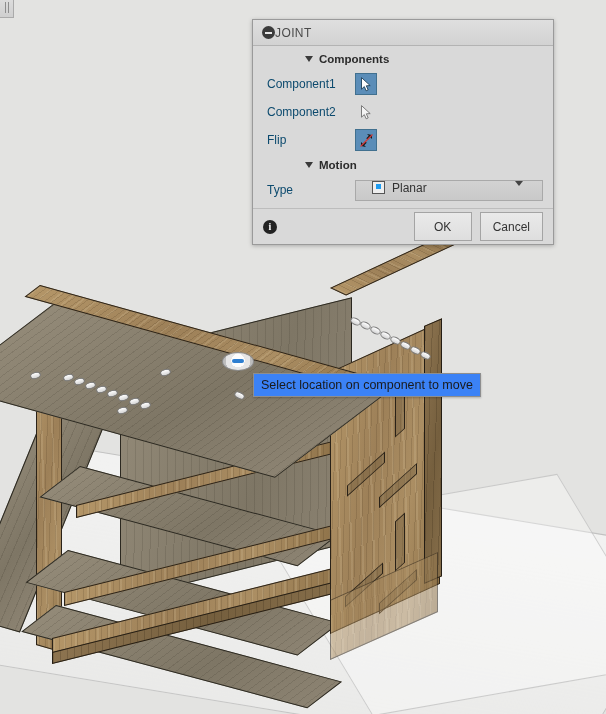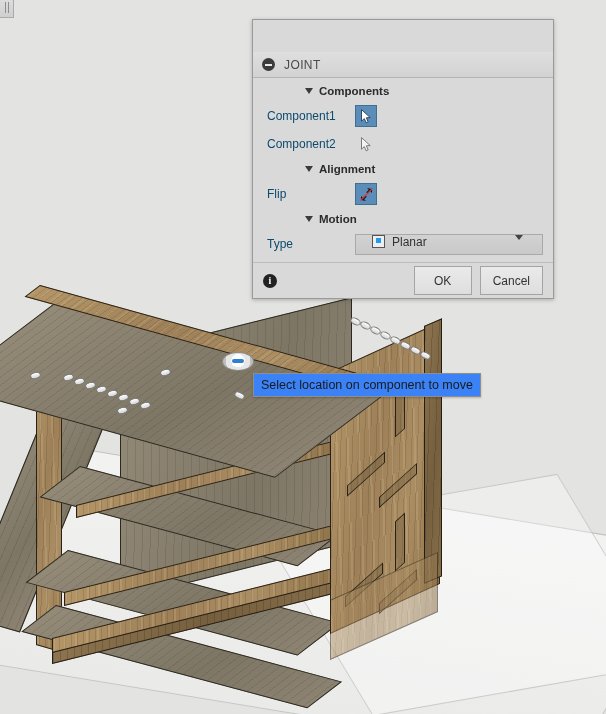--- a/index.html
+++ b/index.html
@@ -173,24 +173,23 @@
   
   #joint-dialog{
     position:absolute;left:252px;top:19px;width:300px;
     background:#d9d9d9;
     border:1px solid #9a9a9a;
     box-shadow:0 1px 4px rgba(0,0,0,.25);
     font-size:12px;color:#333;
     user-select:none;
   }
   .dlg-title{
-    height:25px;display:flex;align-items:center;gap:9px;padding:0 9px;
+    height:25px;display:flex;align-items:center;gap:0;padding:0 9px;
     background:linear-gradient(#dfdfdf,#d2d2d2);
     border-bottom:1px solid #b3b3b3;
-    margin-top:32px;
   }
   .collapse-ico{
     width:13px;height:13px;border-radius:50%;background:#3b3b3b;
     position:relative;flex:none;
   }
   .collapse-ico::after{
     content:"";position:absolute;left:3px;top:6px;width:7px;height:1.5px;background:#e8e8e8;
   }
   .dlg-title span{font-size:12px;color:#4a4a4a;letter-spacing:.4px;}
 
@@ -364,24 +363,20 @@
 
     <div class="row">
       <span class="lab">Component2</span>
       <span class="selbtn plain">
         <svg class="cursor-ico" width="11" height="15" viewBox="0 0 11 15">
           <path d="M0.5 0.6 L0.5 12.2 L3.3 9.6 L5.2 13.8 L7.2 12.9 L5.3 8.8 L9.2 8.6 Z" fill="#f4f4f4" stroke="#6e6e6e" stroke-width="0.9" stroke-linejoin="round"></path>
         </svg>
       </span>
     </div>
 
-    <div class="section">
-      <span class="caret"></span>
-      <span>Alignment</span>
-    </div>
 
     <div class="row">
       <span class="lab">Flip</span>
       <span class="selbtn">
         <svg class="flip-ico" width="15" height="15" viewBox="0 0 15 15">
           <path d="M2 13 L2 9 L3.8 10.8 L6.3 8.3 L7.7 9.7 L5.2 12.2 L7 14 Z" fill="#17181a"></path>
           <path d="M13 2 L13 6 L11.2 4.2 L8.7 6.7 L7.3 5.3 L9.8 2.8 L8 1 Z" fill="#17181a"></path>
           <line x1="1.5" y1="13.5" x2="13.5" y2="1.5" stroke="#d23b3b" stroke-width="1.3"></line>
         </svg>
       </span>

